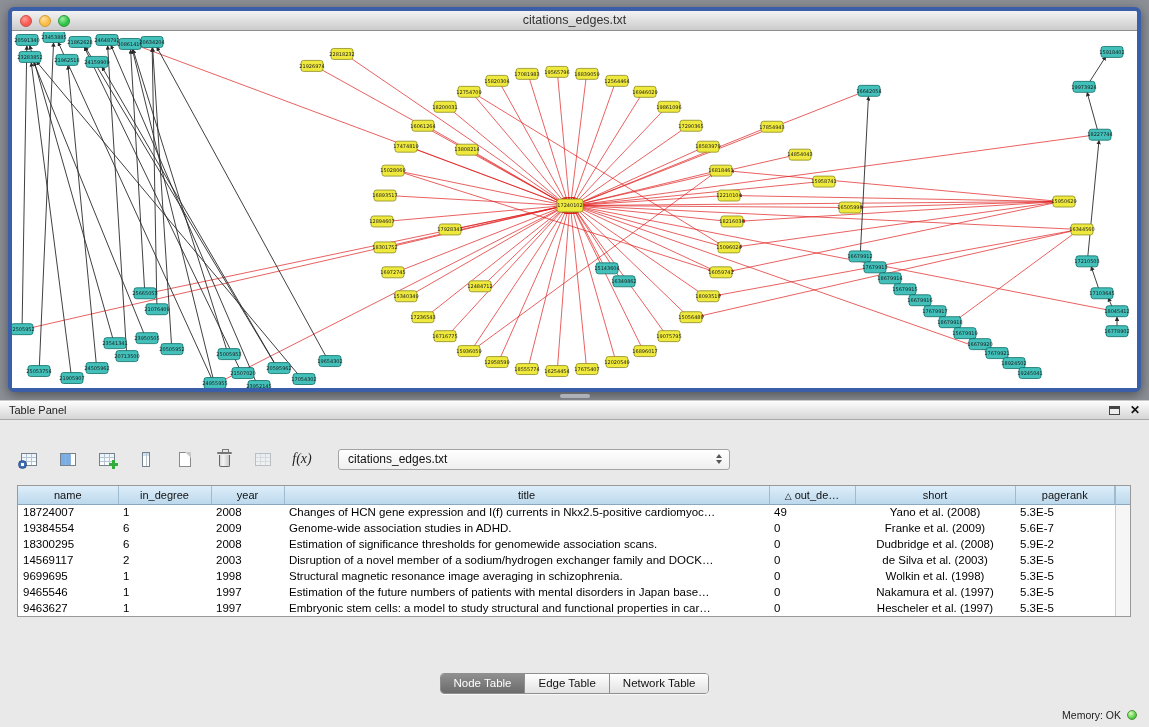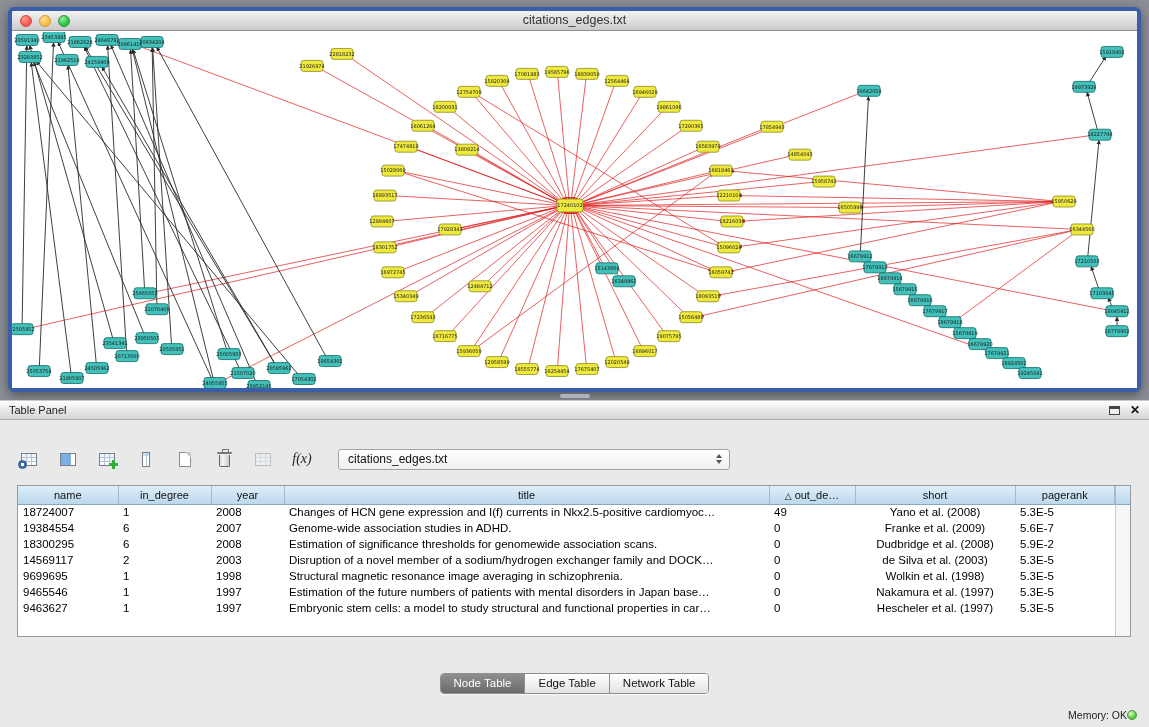--- a/index.html
+++ b/index.html
@@ -68,21 +68,21 @@
 
   .combo{margin-left:10px;width:392px;height:21px;border:1px solid #a3a3a3;border-radius:3px;
     background:linear-gradient(#ffffff,#efefef);font-size:12px;color:#111;line-height:19px;
     padding:0 22px 0 9px;position:relative;white-space:nowrap;overflow:hidden;}
   .combo .arrows{position:absolute;right:7px;top:4px;}
   .combo .arr-up{width:0;height:0;border-left:3.5px solid transparent;border-right:3.5px solid transparent;
     border-bottom:4.5px solid #555;margin-bottom:2.5px;}
   .combo .arr-dn{width:0;height:0;border-left:3.5px solid transparent;border-right:3.5px solid transparent;
     border-top:4.5px solid #555;}
 
-  .tablewrap{position:absolute;top:85px;left:17px;width:1114px;height:152px;
+  .tablewrap{position:absolute;top:85px;left:17px;width:1114px;height:132px;
     background:#fff;border:1px solid #999;}
   table{table-layout:fixed;width:calc(100% - 15px);border-collapse:collapse;}
   th{height:18px;background:linear-gradient(#ddeefa,#bcd8ec);border-right:1px solid #9fbccf;
     border-bottom:1px solid #8aa8bd;font-weight:normal;font-size:11px;color:#111;
     text-align:center;overflow:hidden;white-space:nowrap;padding:0 2px;}
   th .sort{font-size:9px;margin-right:3px;}
   td{height:16px;font-size:11.5px;color:#000;padding:0 5px;white-space:nowrap;overflow:hidden;}
   td.c-short{text-align:center;}
   .corner{position:absolute;top:0;right:0;width:15px;height:19px;
     background:linear-gradient(#ddeefa,#bcd8ec);border-bottom:1px solid #8aa8bd;border-left:1px solid #9fbccf;}
@@ -90,21 +90,21 @@
 
   .tabs{position:absolute;top:273px;left:0;width:100%;display:flex;justify-content:center;align-items:flex-end;}
   .seg{display:flex;border:1px solid #8f8f8f;border-radius:4px;overflow:hidden;background:#fff;
     box-shadow:0 1px 1px rgba(255,255,255,.7);}
   .tab{padding:2px 13px;font-size:11.5px;color:#111;background:linear-gradient(#ffffff,#e2e2e2);
     border-right:1px solid #8f8f8f;line-height:15px;}
   .tab:last-child{border-right:none;}
   .tab.active{background:linear-gradient(#8f8f8f,#6b6b6b);color:#fff;}
 
   .statusbar{position:absolute;bottom:0;right:0;height:24px;display:flex;align-items:center;
-    padding-right:12px;font-size:10.5px;color:#222;}
+    padding-right:12px;gap:6px;font-size:10.5px;color:#222;}
   .mem-dot{width:10px;height:10px;border-radius:50%;border:1px solid #4e8f3a;
     background:radial-gradient(circle at 35% 30%,#d9ffba,#46c63b 70%);}
 </style>
 </head>
 <body>
 
 <div class="desktop">
   <div class="net-window">
     <div class="titlebar">
       <div class="traffic">
@@ -697,21 +697,21 @@
             <td>1</td>
             <td>2008</td>
             <td>Changes of HCN gene expression and I(f) currents in Nkx2.5-positive cardiomyoc…</td>
             <td>49</td>
             <td class="c-short">Yano et al. (2008)</td>
             <td>5.3E-5</td>
           </tr>
           <tr>
             <td>19384554</td>
             <td>6</td>
-            <td>2007</td>
+            <td>2009</td>
             <td>Genome-wide association studies in ADHD.</td>
             <td>0</td>
             <td class="c-short">Franke et al. (2009)</td>
             <td>5.6E-7</td>
           </tr>
           <tr>
             <td>18300295</td>
             <td>6</td>
             <td>2008</td>
             <td>Estimation of significance thresholds for genomewide association scans.</td>

